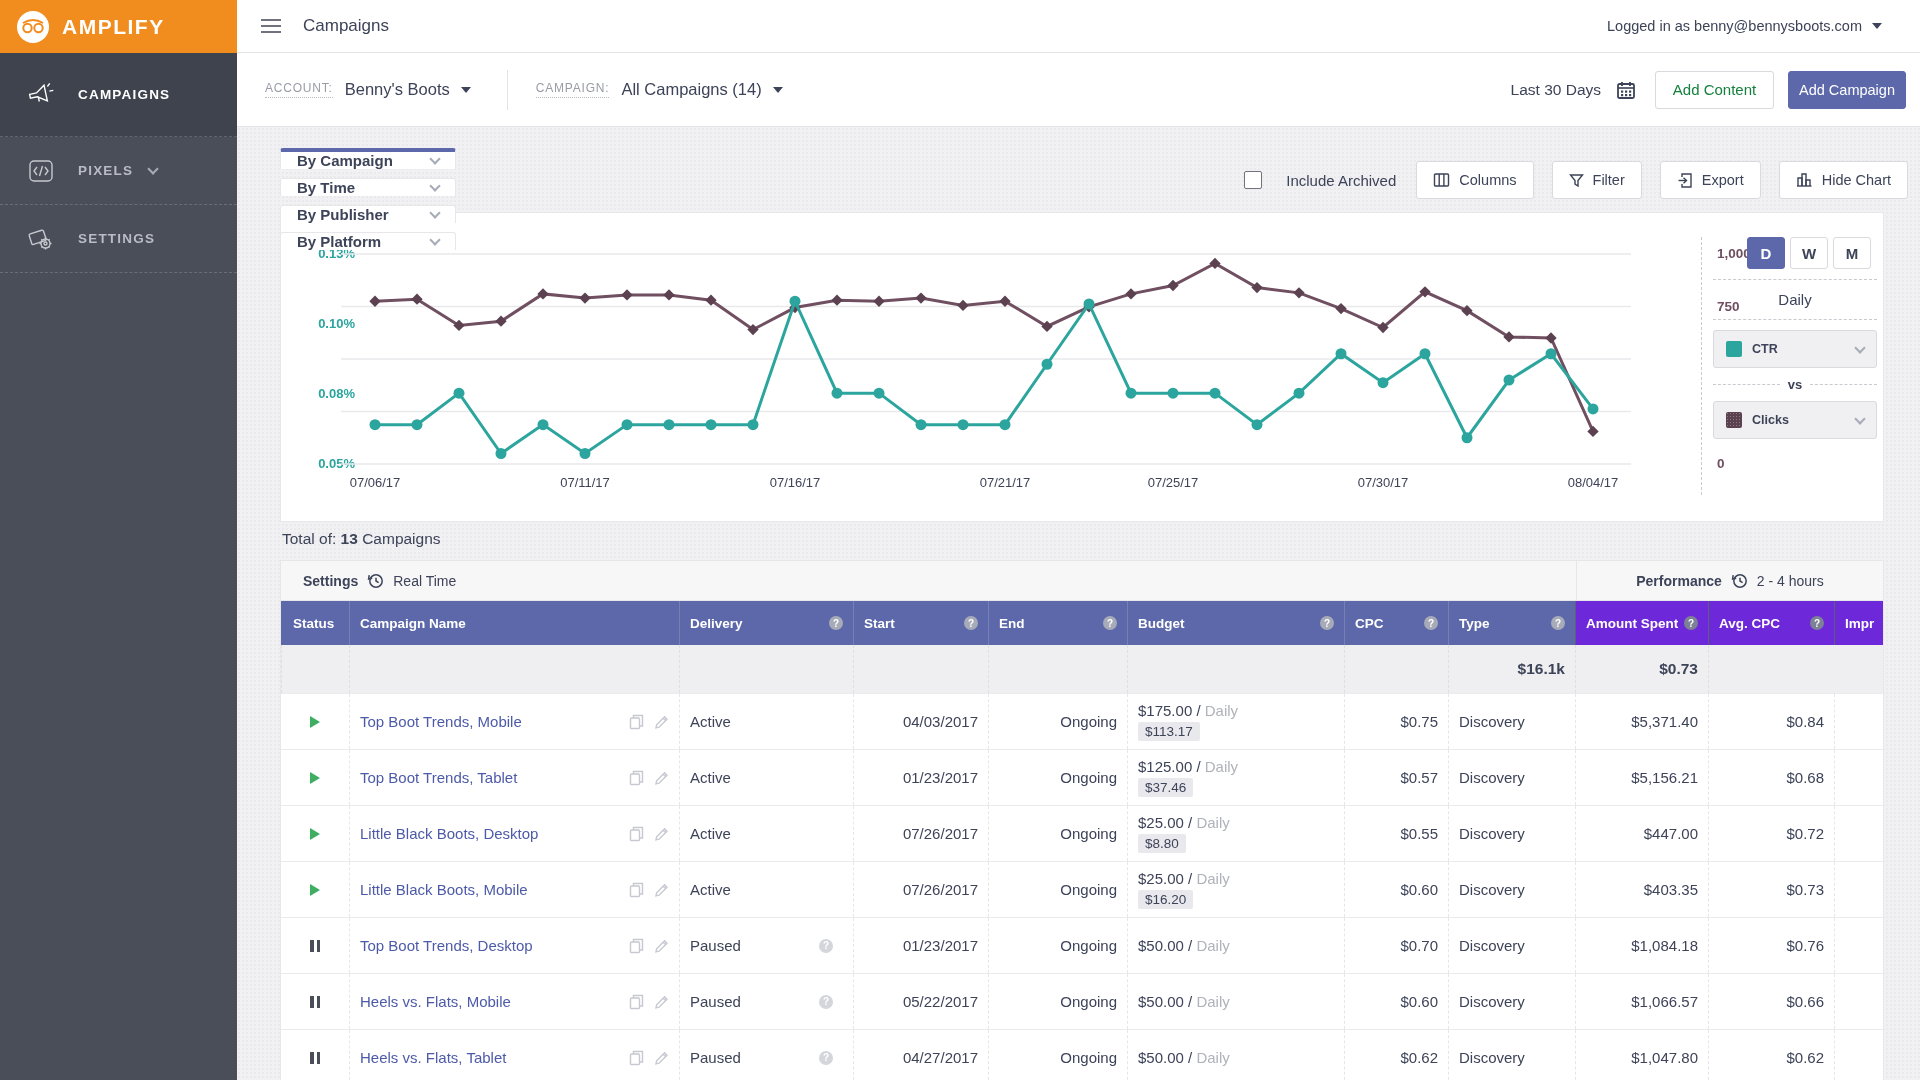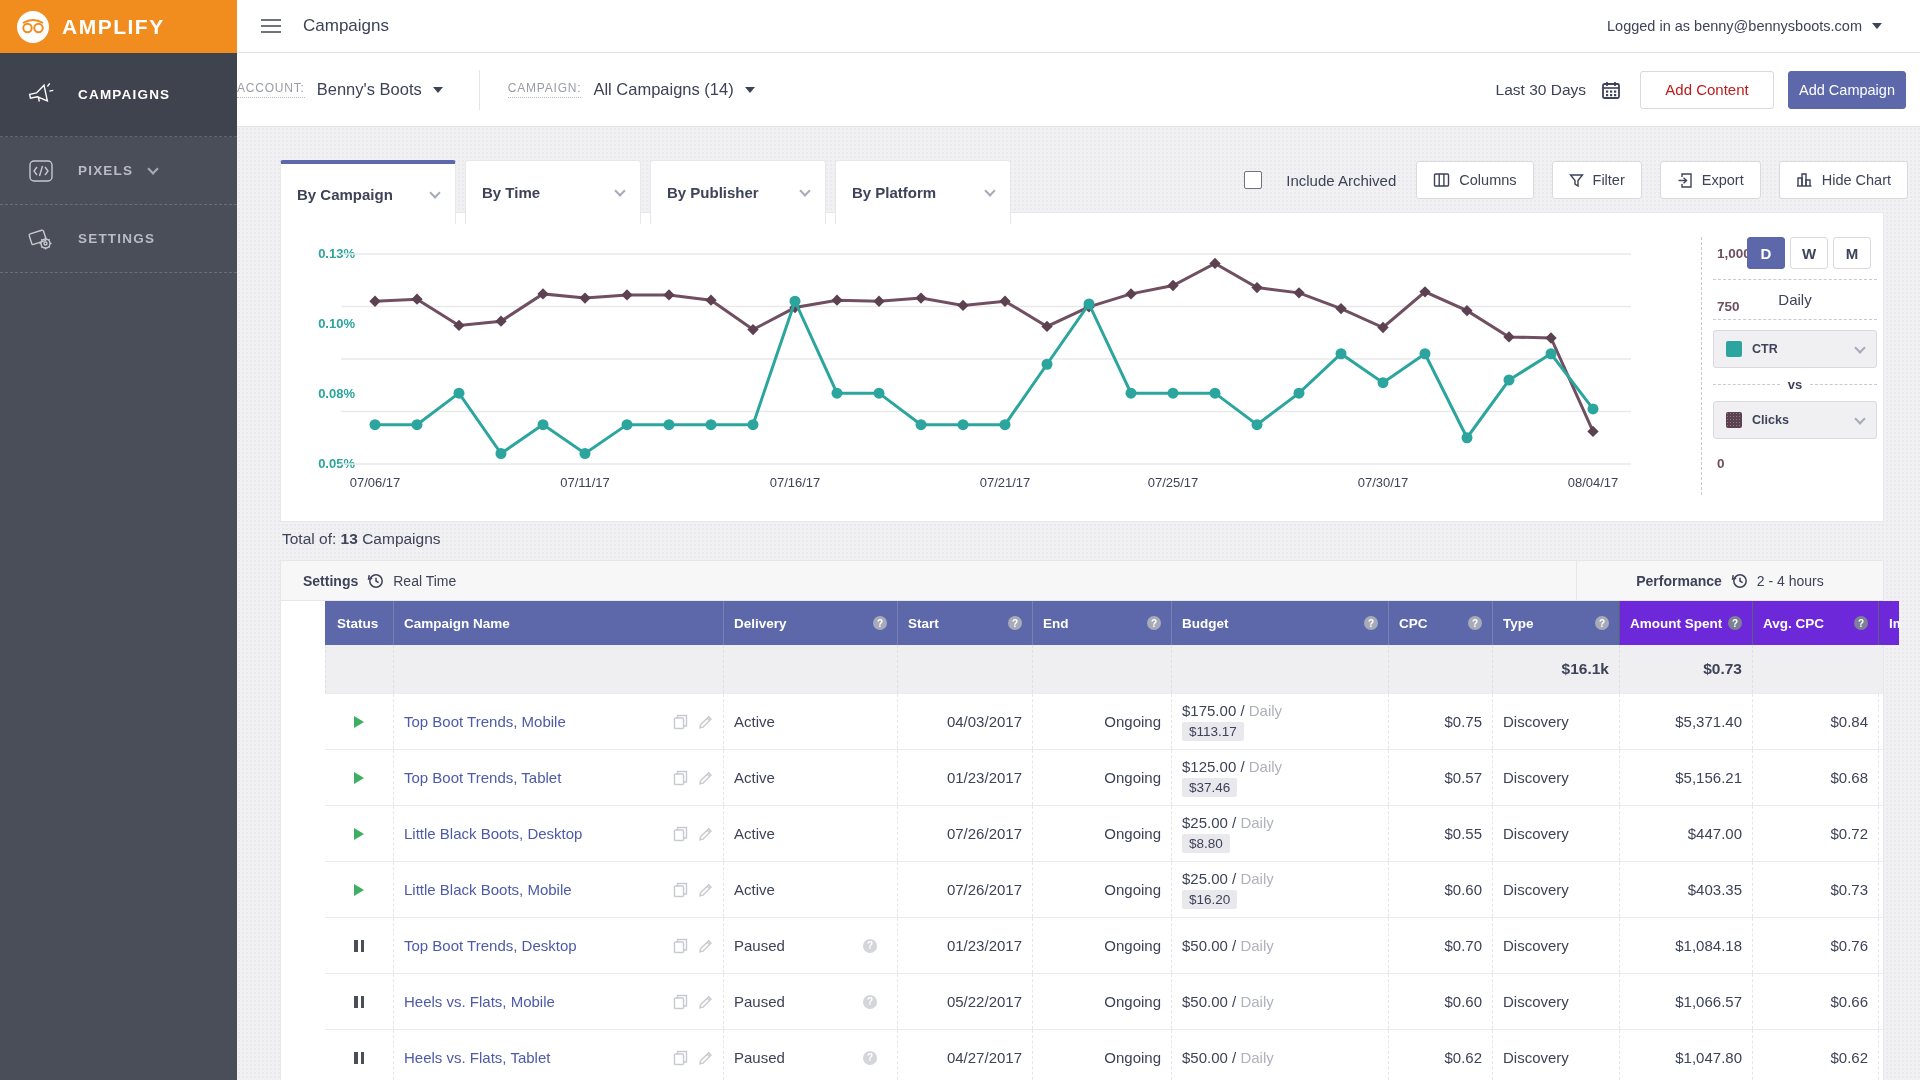--- a/index.html
+++ b/index.html
@@ -17,33 +17,33 @@
   .hamburger { width:20px; margin-left:24px; cursor:pointer; }
   .hamburger div { height:2px; background:#70737D; margin:4px 0; }
   #page-title { font-size:17px; margin-left:22px; }
   #login-area { margin-left:auto; margin-right:38px; display:flex; align-items:center; gap:10px; font-size:14.5px; cursor:pointer; }
   .caret { width:0; height:0; border-left:5px solid transparent; border-right:5px solid transparent; border-top:6px solid #3D4358; }
   
   #selector-row { position:absolute; left:237px; top:53px; right:0; height:74px; background:#fff;
     border-bottom:1px solid #E4E4E7; display:flex; align-items:center; }
   .sel-label { font-size:12px; color:#9A9CA6; letter-spacing:.8px; border-bottom:1px dotted #B9BBC2; padding-bottom:2px; }
   .sel-value { font-size:16.5px; color:#3D4358; margin-left:12px; display:flex; align-items:center; gap:11px; cursor:pointer; }
-  #account-sel { display:flex; align-items:center; }
+  #account-sel { margin-left:28px; display:flex; align-items:center; }
   #campaign-sel { display:flex; align-items:center; }
   .v-divider { width:1px; height:40px; background:#E4E4E7; margin:0 28px 0 36px; }
   #range-area { margin-left:auto; display:flex; align-items:center; gap:14px; margin-right:18px; font-size:15.5px; cursor:pointer; }
   .btn { border:1px solid #D9D9DE; border-radius:3px; background:#fff; font-size:14.5px;
     display:inline-flex; align-items:center; justify-content:center; cursor:pointer; font-family:inherit; color:#3D4358; }
-  #add-content-btn { width:134px; height:38px; color:#b91c1c; margin-right:14px; font-size:15px; }
+  #add-content-btn { width:119px; height:38px; color:#15803d; margin-right:14px; font-size:15px; }
   #add-campaign-btn { width:118px; height:38px; background:#5C68A9; border-color:#5C68A9; color:#fff; margin-right:14px; font-size:14.5px; }
   
   #content-bg { position:absolute; left:237px; top:127px; right:0; bottom:0; background:#F1F1F3;
     background-image:radial-gradient(rgba(60,60,80,.045) 1px, transparent 1px); background-size:4px 4px; }
   
-  #tabs-row { position:absolute; left:280px; top:160px; height:64px; display:flex; gap:9px; z-index:3; }
+  #tabs-row { position:absolute; left:280px; top:148px; height:64px; display:flex; gap:9px; z-index:3;flex-direction:column; }
   .tab { width:176px; background:#fff; border:1px solid #E7E7EA; border-bottom:none; display:flex; align-items:center;
     padding:0 16px; font-size:15px; font-weight:bold; color:#3D4358; cursor:pointer; border-radius:3px 3px 0 0; }
   .tab .chev { margin-left:auto; }
   .tab.active { border-top:4px solid #5C68A9; height:64px; }
   .chev { width:8px; height:8px; border-right:2px solid #A7ABB8; border-bottom:2px solid #A7ABB8; transform:rotate(45deg); margin-top:-3px; }
   #toolbar { position:absolute; top:160px; right:12px; height:40px; display:flex; align-items:center; gap:18px; z-index:3; }
   #include-archived { display:flex; align-items:center; gap:24px; font-size:15px; cursor:pointer; margin-right:2px; }
   #include-archived .box { width:18px; height:18px; border:1.5px solid #70737D; border-radius:2px; background:#fff; }
   .toolbtn { height:38px; padding:0 16px; gap:9px; font-size:14.5px; }
   .toolbtn svg { stroke:#3D4358; fill:none; stroke-width:1.4; }
@@ -70,21 +70,21 @@
   #vs-row .dl { flex:1; border-top:1px dashed #C9C9CF; }
   #vs-row .vs { font-size:13px; font-weight:bold; }
   
   #total-line { position:absolute; left:282px; top:530px; font-size:15.5px; z-index:2; }
   
   #table-card { position:absolute; left:280px; top:560px; width:1604px; background:#fff; border:1px solid #E7E7EA; z-index:2; }
   #settings-bar { height:40px; background:#F7F7F8; border-bottom:1px solid #E7E7EA; display:flex; align-items:center; font-size:14px; position:relative; }
   #settings-bar .bold { font-weight:bold; }
   #settings-left { display:flex; align-items:center; gap:9px; margin-left:22px; }
   #perf-box { position:absolute; left:1295px; right:0; top:0; bottom:0; border-left:1px solid #E7E7EA; display:flex; align-items:center; justify-content:center; gap:9px; }
-  .grid-row { display:grid; grid-template-columns:68px 330px 174px 135px 139px 217px 104px 127px 133px 126px 1fr;margin-left:44px; }
+  .grid-row { display:grid; grid-template-columns:68px 330px 174px 135px 139px 217px 104px 127px 133px 126px 1fr; }
   .th { background:#5C68A9; color:#fff; font-size:13.5px; font-weight:bold; height:44px; display:flex; align-items:center;
     padding:0 10px; border-left:1px solid #7680B6; overflow:hidden; white-space:nowrap; cursor:pointer; }
   .th:first-child { border-left:none; padding-left:12px; }
   .th.dark { background:#6d28d9; border-left:1px solid #5A6076; }
   .qmark { width:14px; height:14px; min-width:14px; border-radius:50%; background:#A7ABB8; color:#fff; font-size:10px; font-weight:bold;
     display:inline-flex; align-items:center; justify-content:center; margin-left:auto; cursor:pointer; }
   .th.dark .qmark { background:#7C8195; }
   .trow { border-bottom:1px solid #EBEBEE; background:#fff; }
   .trow.total { background:#EFEFF1; }
   .td { min-height:55px; display:flex; align-items:center; padding:0 10px; font-size:15px; border-left:1px dashed #E6E6EA; overflow:hidden; }

